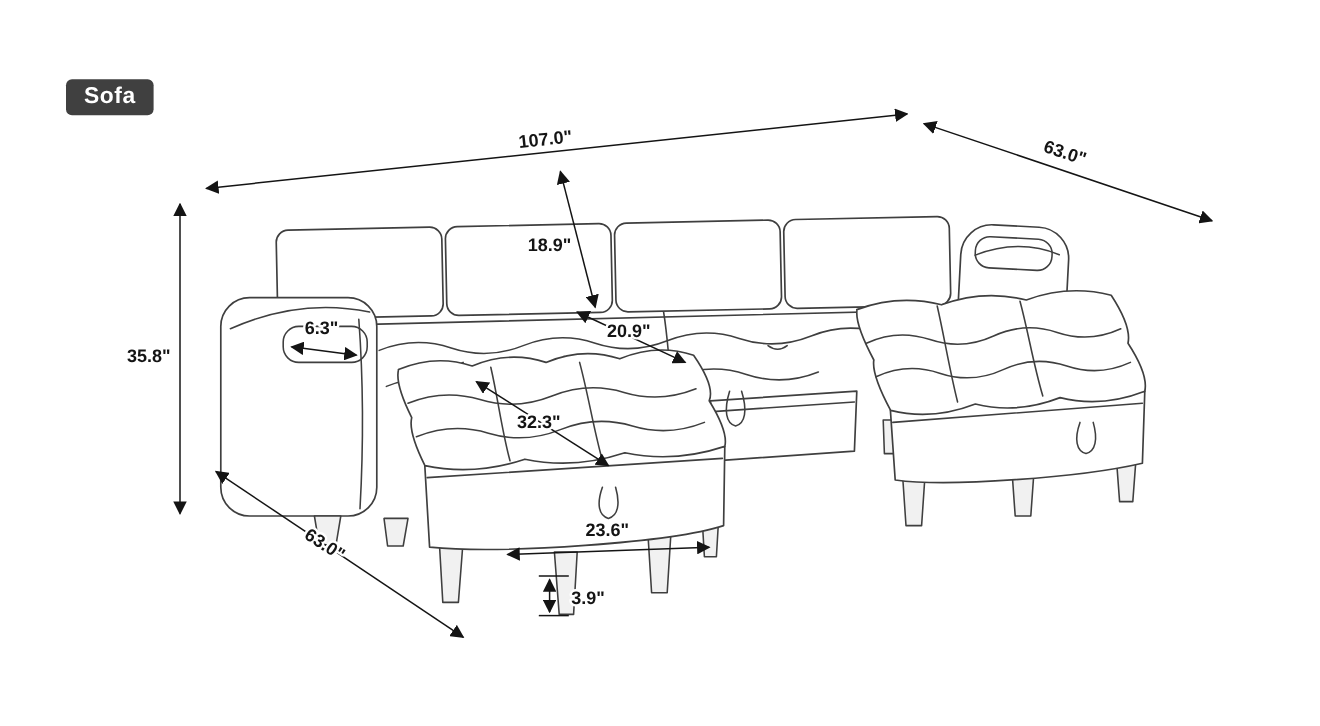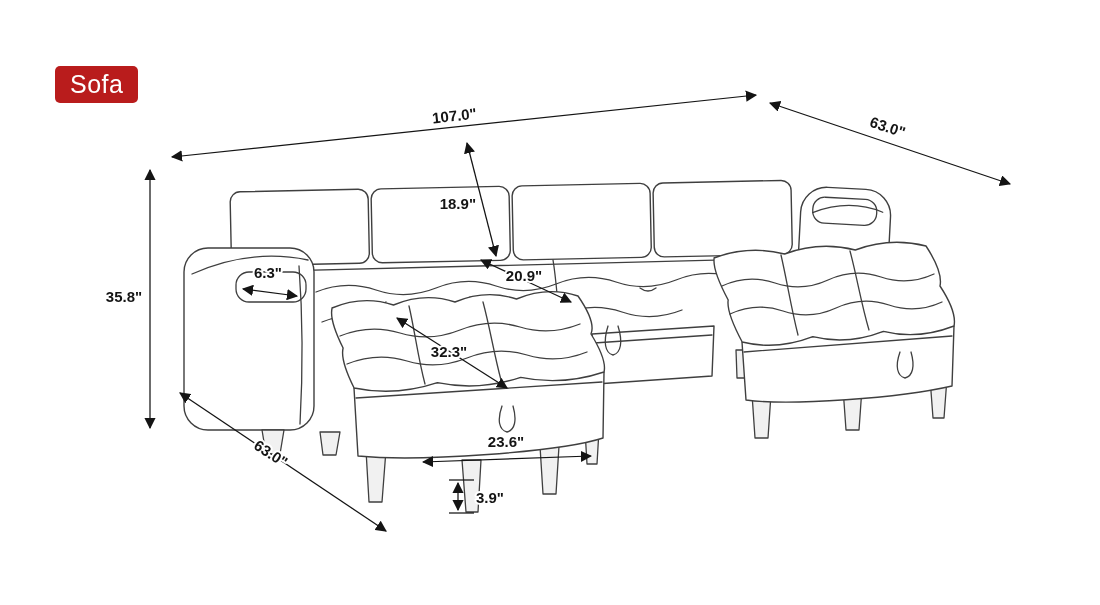--- a/index.html
+++ b/index.html
@@ -5,22 +5,22 @@
   html,body{margin:0;padding:0;background:#fff;}
   .canvas{
     position:relative;
     width:1100px;height:605px;
     background:#ffffff;
     font-family:"Liberation Sans", sans-serif;
     overflow:hidden;
   }
   .badge{
     position:absolute;left:55px;top:66px;
-    background:#b91c1c;color:#ffffff;
-    font-size:25px;font-weight:normal;
+    background:#404040;color:#ffffff;
+    font-size:19px;font-weight:bold;
     padding:4px 15px;border-radius:5px;
     letter-spacing:.5px;
   }
   svg{position:absolute;left:0;top:0;}
   .sofa-line{fill:#ffffff;stroke:#3f3f3f;stroke-width:1.4;stroke-linejoin:round;stroke-linecap:round;}
   .sofa-open{fill:none;stroke:#3f3f3f;stroke-width:1.3;stroke-linejoin:round;stroke-linecap:round;}
   .leg{fill:#f1f1f1;stroke:#3f3f3f;stroke-width:1.3;stroke-linejoin:round;}
   .dim-line{fill:none;stroke:#141414;stroke-width:1.25;}
   .dim-label{
     font:600 15px "Liberation Sans", sans-serif;

